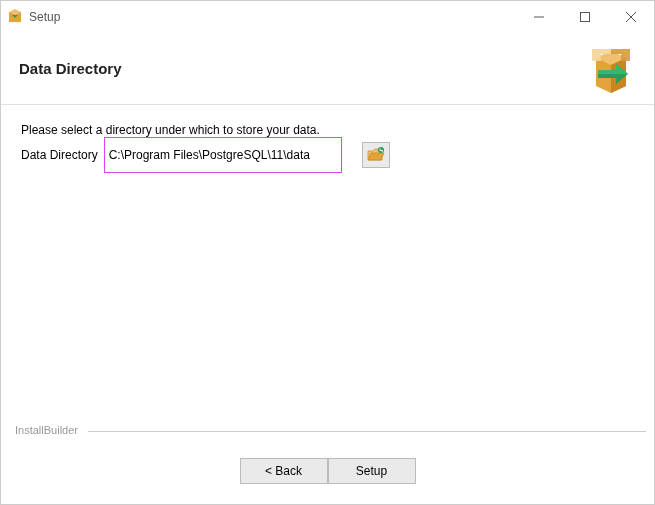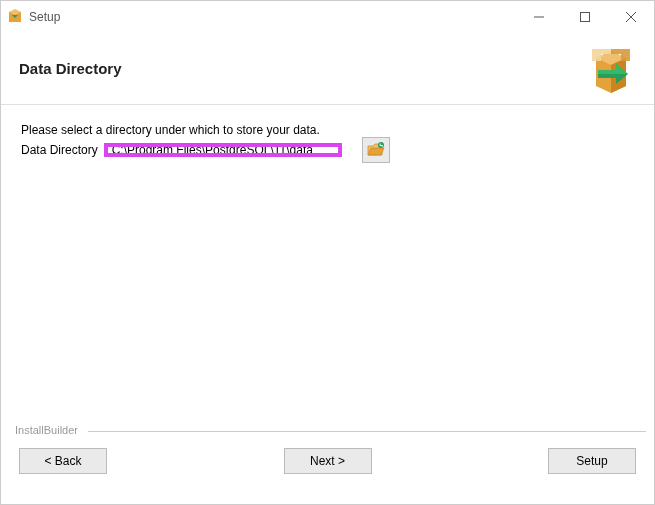--- a/index.html
+++ b/index.html
@@ -79,57 +79,56 @@
     display: flex;
     align-items: center;
     gap: 6px;
   }
   .field-label {
     font-size: 12px;
     color: #000;
   }
   .path-input {
     width: 238px;
-    height: 14px;
-    border: 4px solid #d946ef;
+    height: 36px;
+    border: 1px solid #d946ef;
     font-family: inherit;
     font-size: 12px;
     padding: 0 4px;
     background: #fff;
     color: #000;
   }
   .browse-btn {
     width: 28px;
     height: 26px;
     border: 1px solid #bbb;
     background: #eaeaea;
     display: flex;
     align-items: center;
     justify-content: center;
     margin-left: 14px;
     cursor: pointer;
   }
   .footer-sep {
-    margin: 0 8px 4px 87px;
+    margin: 0 8px 14px 87px;
     border-top: 1px solid #ccc;
     position: relative;
   }
   .footer-sep .brand {
     position: absolute;
     top: -8px;
     left: -75px;
     background: #fff;
     color: #999;
     font-size: 11px;
     padding: 0 2px;
   }
   .button-row {
     display: flex;
-    justify-content: space-between;
-    gap: 10px;
+    justify-content: center;
     padding: 12px 18px 14px;
   }
   .wiz-btn {
     width: 88px;
     height: 26px;
     border: 1px solid #bbb;
     background: #eaeaea;
     font-family: inherit;
     font-size: 12px;
     color: #000;
@@ -205,15 +204,14 @@
     </div>
   </div>
 </div>
 
 <div class="footer-sep">
   <span class="brand">InstallBuilder</span>
 </div>
 
 <div class="button-row">
   <button class="wiz-btn">&lt; Back</button>
-  <button class="wiz-btn">Next &gt;</button>
   <button class="wiz-btn">Setup</button>
 </div>
 
 </body></html>

